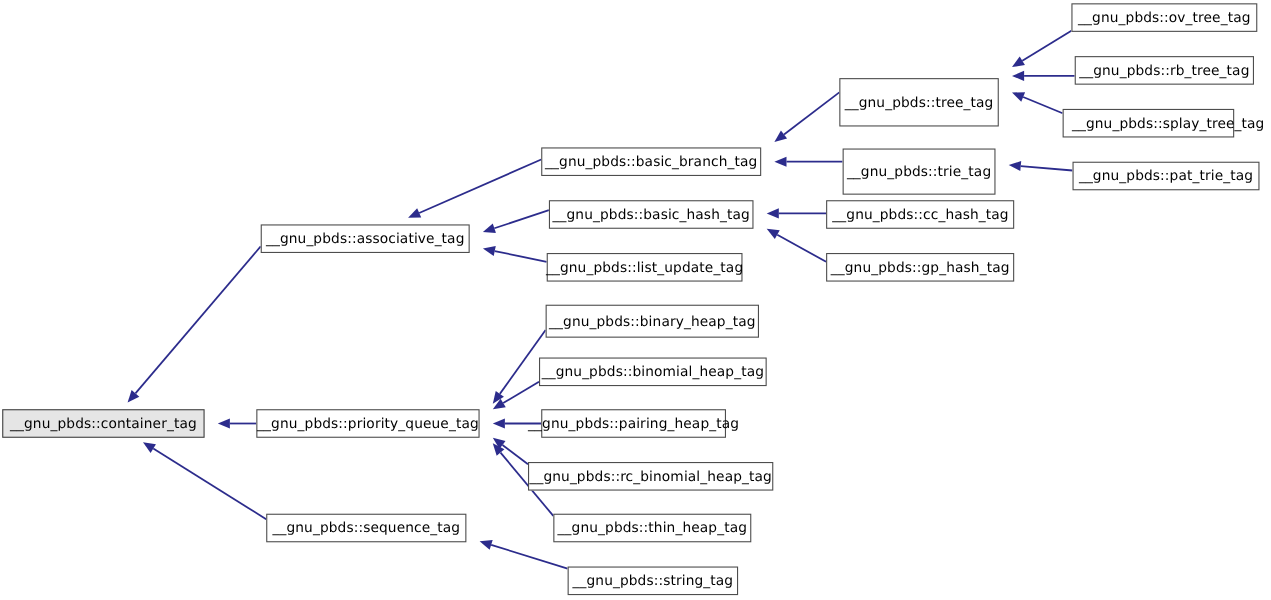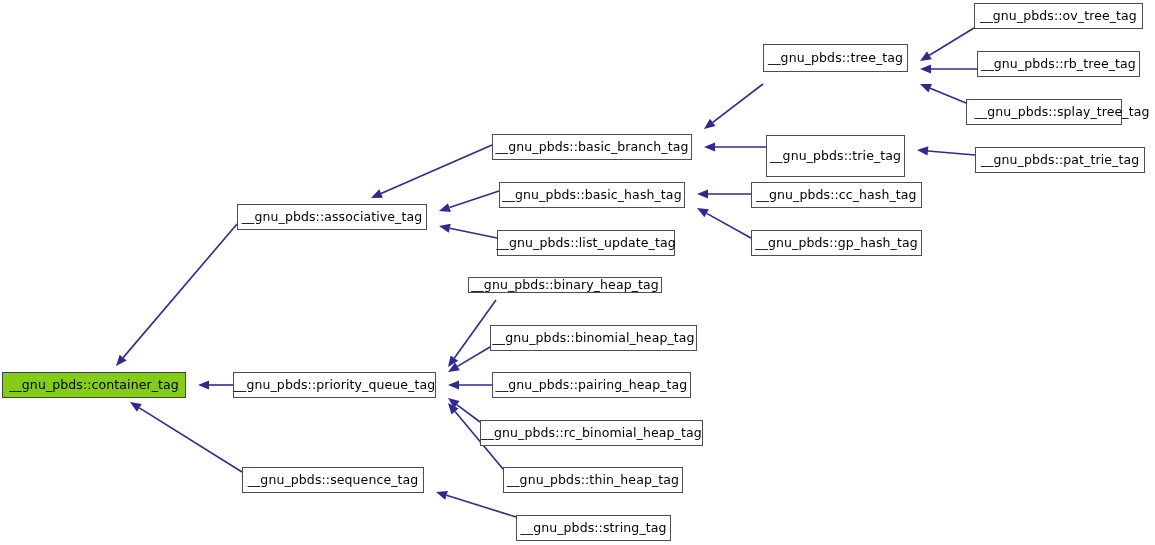--- a/index.html
+++ b/index.html
@@ -32,21 +32,21 @@
     font-size: 12.5px;
     line-height: 1;
     display: flex;
     align-items: center;
     justify-content: center;
     white-space: nowrap;
     letter-spacing: 0.1px;
     cursor: pointer;
   }
   .node.current {
-    background: #84cc16;
+    background: #e5e5e5;
     border-color: #404040;
   }
   .node-label {
     display: block;
     padding: 0 4px;
   }
 </style>
 </head>
 <body>
 
@@ -148,45 +148,45 @@
       </div>
       <div class="node" style="left: 492px; top: 134px; width: 200px; height: 26px;">
         <span class="node-label">__gnu_pbds::basic_branch_tag</span>
       </div>
       <div class="node" style="left: 499px; top: 182px; width: 186px; height: 26px;">
         <span class="node-label">__gnu_pbds::basic_hash_tag</span>
       </div>
       <div class="node" style="left: 497px; top: 230px; width: 178px; height: 26px;">
         <span class="node-label">__gnu_pbds::list_update_tag</span>
       </div>
-      <div class="node" style="left: 468px; top: 277px; width: 194px; height: 16px;">
+      <div class="node" style="left: 496px; top: 277px; width: 194px; height: 30px;">
         <span class="node-label">__gnu_pbds::binary_heap_tag</span>
       </div>
       <div class="node" style="left: 490px; top: 325px; width: 207px; height: 26px;">
         <span class="node-label">__gnu_pbds::binomial_heap_tag</span>
       </div>
-      <div class="node" style="left: 492px; top: 372px; width: 199px; height: 26px;">
+      <div class="node" style="left: 492px; top: 372px; width: 168px; height: 26px;">
         <span class="node-label">__gnu_pbds::pairing_heap_tag</span>
       </div>
       <div class="node" style="left: 480px; top: 420px; width: 223px; height: 26px;">
         <span class="node-label">__gnu_pbds::rc_binomial_heap_tag</span>
       </div>
       <div class="node" style="left: 503px; top: 467px; width: 180px; height: 26px;">
         <span class="node-label">__gnu_pbds::thin_heap_tag</span>
       </div>
       <div class="node" style="left: 516px; top: 515px; width: 155px; height: 26px;">
         <span class="node-label">__gnu_pbds::string_tag</span>
       </div>
-      <div class="node" style="left: 763px; top: 44px; width: 145px; height: 28px;">
+      <div class="node" style="left: 763px; top: 71px; width: 145px; height: 44px;">
         <span class="node-label">__gnu_pbds::tree_tag</span>
       </div>
       <div class="node" style="left: 766px; top: 135px; width: 139px; height: 42px;">
         <span class="node-label">__gnu_pbds::trie_tag</span>
       </div>
-      <div class="node" style="left: 751px; top: 182px; width: 171px; height: 26px;">
+      <div class="node" style="left: 751px; top: 182px; width: 171px; height: 26px; justify-content: flex-end;">
         <span class="node-label">__gnu_pbds::cc_hash_tag</span>
       </div>
       <div class="node" style="left: 751px; top: 230px; width: 171px; height: 26px;">
         <span class="node-label">__gnu_pbds::gp_hash_tag</span>
       </div>
       <div class="node" style="left: 974px; top: 3px; width: 169px; height: 26px;">
         <span class="node-label">__gnu_pbds::ov_tree_tag</span>
       </div>
       <div class="node" style="left: 977px; top: 51px; width: 163px; height: 26px; justify-content: center;">
         <span class="node-label">__gnu_pbds::rb_tree_tag</span>

